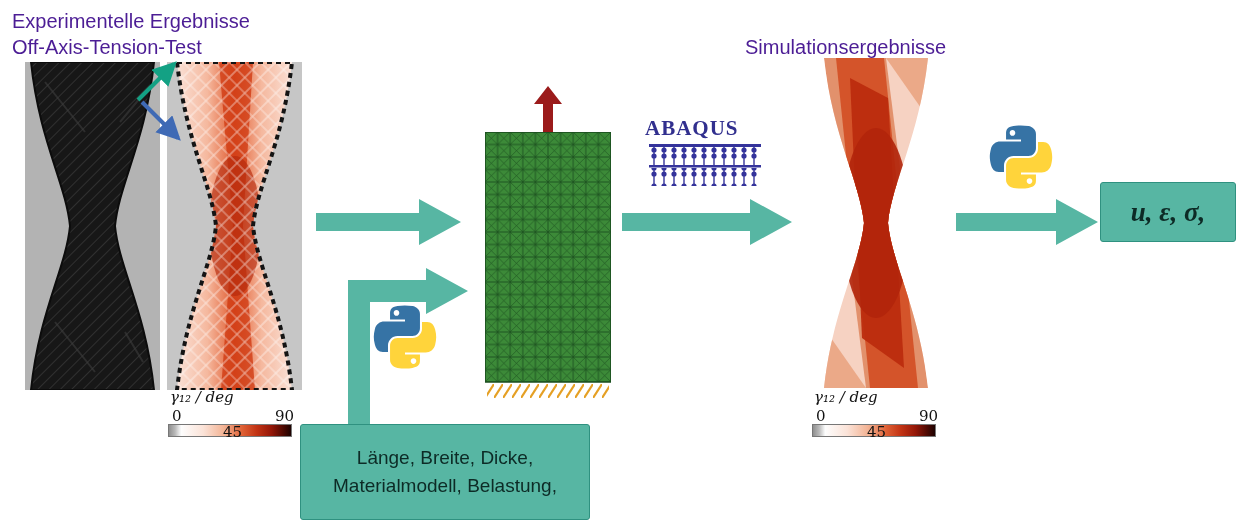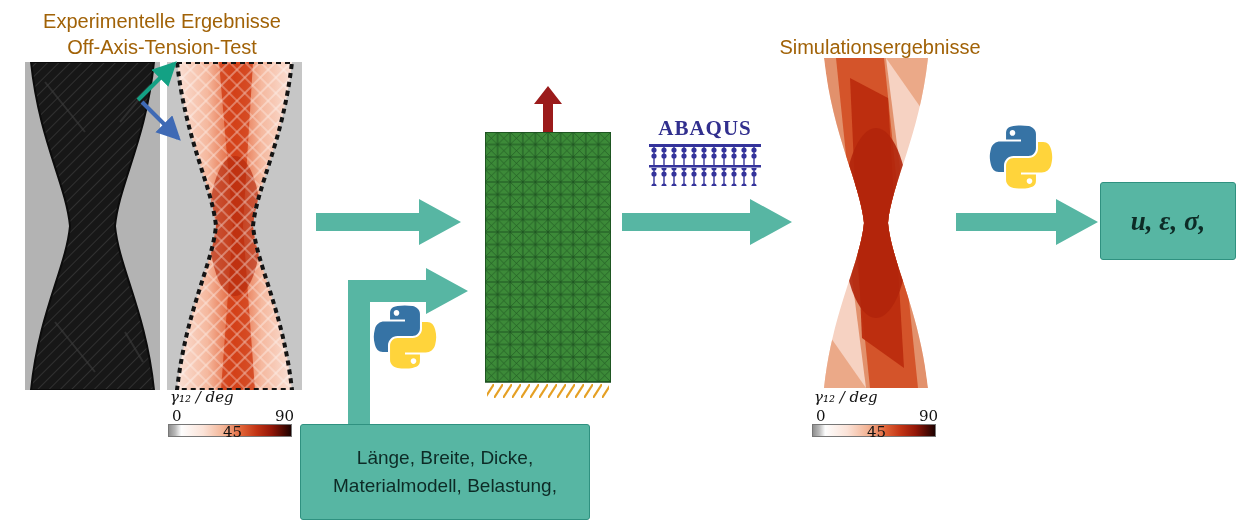--- a/index.html
+++ b/index.html
@@ -1,19 +1,19 @@
 <!DOCTYPE html>
 <html><head>
 <meta charset="utf-8">
 <style>
   html,body{margin:0;padding:0;background:#ffffff;font-family:"Liberation Sans",sans-serif;color:#111;}
   .canvas{position:relative;width:1240px;height:531px;background:#fff;overflow:hidden;}
   .abs{position:absolute;}
 
-  .fig-title{font-size:20px;line-height:26px;text-align:center;color:#a16207;}
+  .fig-title{font-size:20px;line-height:26px;text-align:left;color:#4c1d95;}
 
   
   .teal-box{background:#57b6a3;border:1.5px solid #2f9180;border-radius:3px;color:#0d2b26;
             text-align:center;box-sizing:border-box;}
   .param-text{font-size:19px;line-height:28px;padding:19px 8px;}
   .result-line1{font-family:"Liberation Serif",serif;font-style:italic;font-weight:bold;font-size:27px;line-height:36px;}
   .result-line2{font-family:"Liberation Serif",serif;font-style:italic;font-size:25px;line-height:34px;}
 
   
   .colorbar{width:124px;}
@@ -21,21 +21,21 @@
   .cb-ticks{position:relative;height:17px;font-family:"DejaVu Serif",serif;font-size:15px;}
   .cb-ticks span{position:absolute;transform:translateX(-50%);}
   .cb-t0{left:7%;}
   .cb-t45{left:52%;margin-top:16px;}
   .cb-t90{left:94%;}
   .cb-bar{height:13px;border:1px solid #777;box-sizing:border-box;
     background:linear-gradient(90deg,#8f8f8f 0%,#b9b9b9 5%,#fdfdfd 10%,#fbe3d8 28%,#f3b394 45%,#df6034 60%,#c23314 72%,#941708 84%,#520a02 93%,#1c0200 100%);}
 
   
   .abaqus-word{font-family:"Liberation Serif",serif;font-weight:bold;font-size:21px;letter-spacing:1px;
-               color:#312f8e;text-align:center;}
+               color:#312f8e;text-align:left;}
 </style>
 </head>
 <body>
 
 <div class="canvas">
 
   <div class="abs fig-title" style="left:12px;top:8px;width:300px;">
     <div>Experimentelle Ergebnisse</div>
     <div>Off-Axis-Tension-Test</div>
   </div>
@@ -191,17 +191,17 @@
 
   <svg class="abs" style="left:988px;top:124px;" width="66" height="66" viewBox="0 0 128 128">
     <path fill-rule="evenodd" fill="#3673a5" d="M49.33 62h29.159C86.606 62 93 55.132 93 46.981V19.183c0-7.912-6.632-13.856-14.555-15.176-5.014-.835-10.195-1.215-15.187-1.191-4.99.023-9.612.448-13.805 1.191C37.098 6.188 35 10.758 35 19.183V30h29v4H23.776c-8.484 0-15.914 5.108-18.237 14.811-2.681 11.12-2.8 18.062 0 29.681C7.614 87.076 12.569 93 21.054 93H31V79.952C31 70.315 39.428 62 49.33 62zm-1.838-39.11c-3.026 0-5.478-2.479-5.478-5.545 0-3.079 2.451-5.581 5.478-5.581 3.015 0 5.479 2.502 5.479 5.581-.001 3.066-2.465 5.545-5.479 5.545z"></path>
     <path fill-rule="evenodd" fill="#ffd43b" d="M78.67 66H49.511C41.394 66 35 72.868 35 81.019v27.798c0 7.912 6.632 13.856 14.555 15.176 5.014.835 10.195 1.215 15.187 1.191 4.99-.023 9.612-.448 13.805-1.191C90.902 121.812 93 117.242 93 108.817V98H64v-4h40.224c8.484 0 15.914-5.108 18.237-14.811 2.681-11.12 2.8-18.062 0-29.681C120.386 40.924 115.431 35 106.946 35H97v13.048C97 57.685 88.572 66 78.67 66zm1.838 39.11c3.026 0 5.478 2.479 5.478 5.545 0 3.079-2.451 5.581-5.478 5.581-3.015 0-5.479-2.502-5.479-5.581.001-3.066 2.465-5.545 5.479-5.545z"></path>
   </svg>
 
   <svg class="abs" style="left:956px;top:199px;" width="142" height="46" viewBox="0 0 142 46">
     <polygon points="0,14 100,14 100,0 142,23 100,46 100,32 0,32" fill="#57b6a3"></polygon>
   </svg>
 
-  <div class="abs teal-box" style="left:1100px;top:182px;width:136px;padding:20px 6px;">
+  <div class="abs teal-box" style="left:1100px;top:182px;width:136px;padding:11px 6px;">
     <div class="result-line1">u, ε, σ,</div>
   </div>
 
 </div>
 
 </body></html>

